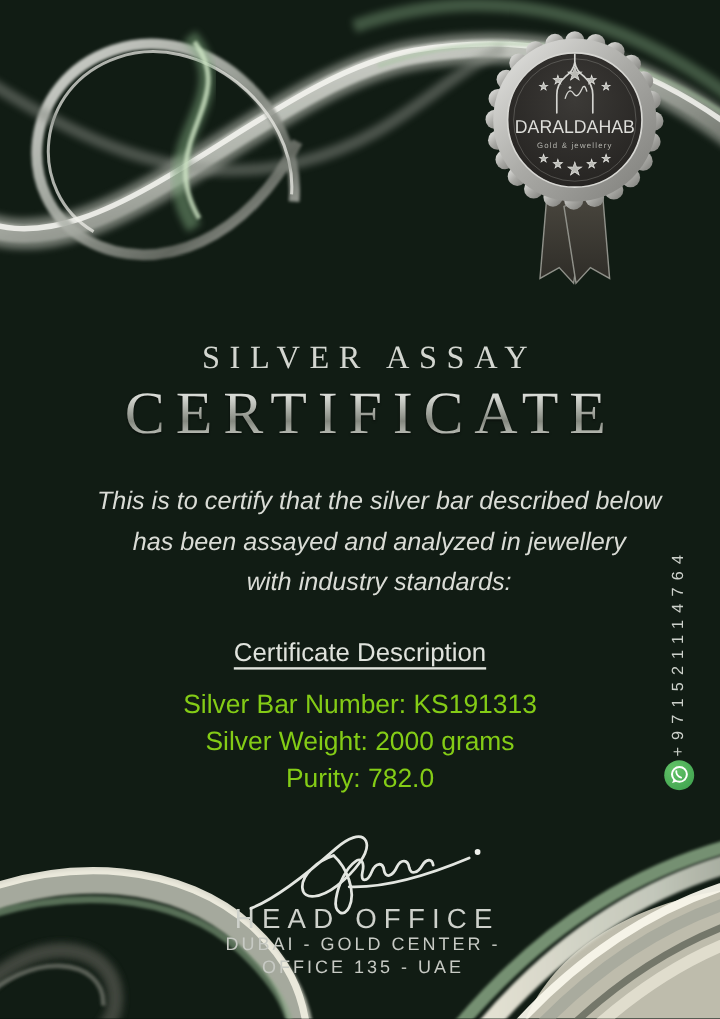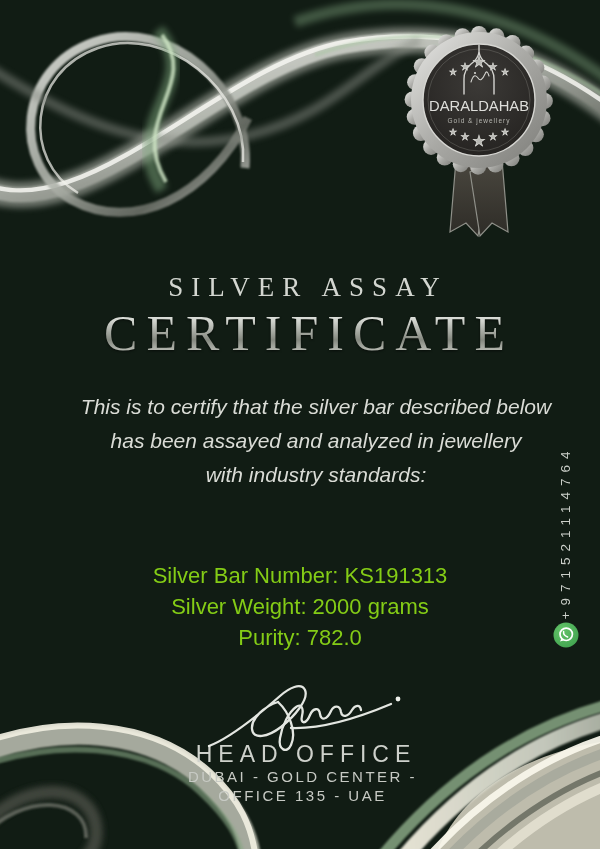--- a/index.html
+++ b/index.html
@@ -3,21 +3,21 @@
 <meta charset="utf-8">
 <style>
   html,body{margin:0;padding:0;background:#0c150e;}
   .page{
     position:relative;width:600px;height:849px;overflow:hidden;
     background:#111c14;
     font-family:"Liberation Sans",sans-serif;
   }
   .ribbons{position:absolute;left:0;top:0;z-index:1;}
   .medal{position:absolute;left:394px;top:14px;z-index:3;}
-  .content{position:absolute;left:0;top:0;width:600px;height:635px;z-index:4;}
+  .content{position:absolute;left:0;top:11px;width:600px;height:635px;z-index:4;}
   .center{position:absolute;left:0;width:600px;text-align:center;}
   .subtitle{
     top:272px;font-family:"Liberation Serif",serif;font-size:27px;
     letter-spacing:8px;padding-left:8px;color:#d3d6d0;
   }
   .bigtitle{
     top:304px;font-family:"Liberation Serif",serif;font-size:50px;
     letter-spacing:9px;padding-left:9px;font-weight:400;
     background:linear-gradient(180deg,#fdfdfc 0%,#cfd2cc 30%,#84887f 62%,#eceee8 100%);
     -webkit-background-clip:text;background-clip:text;color:transparent;
@@ -178,20 +178,21 @@
 
     <div class="center subtitle">SILVER ASSAY</div>
     <div class="center bigtitle">CERTIFICATE</div>
 
     <div class="center intro">
       <div>This is to certify that the silver bar described below</div>
       <div>has been assayed and analyzed in jewellery</div>
       <div>with industry standards:</div>
     </div>
 
+    <div class="center desc-heading">Certificate Description</div>
 
     <div class="center detail-lines">
       <div>Silver Bar Number: KS191313</div>
       <div>Silver Weight: 2000 grams</div>
       <div>Purity: 782.0</div>
     </div>
 
     <svg class="signature" width="240" height="92" viewBox="0 0 240 92">
       <g fill="none" stroke="#eff1ec" stroke-width="2.3" stroke-linecap="round" opacity="0.95">
         <path d="M 24,80 C 45,72 70,52 95,30 C 104,22 116,16 120,24 C 124,33 110,50 96,61 C 83,71 68,74 67,63 C 66,52 80,40 93,36"></path>

